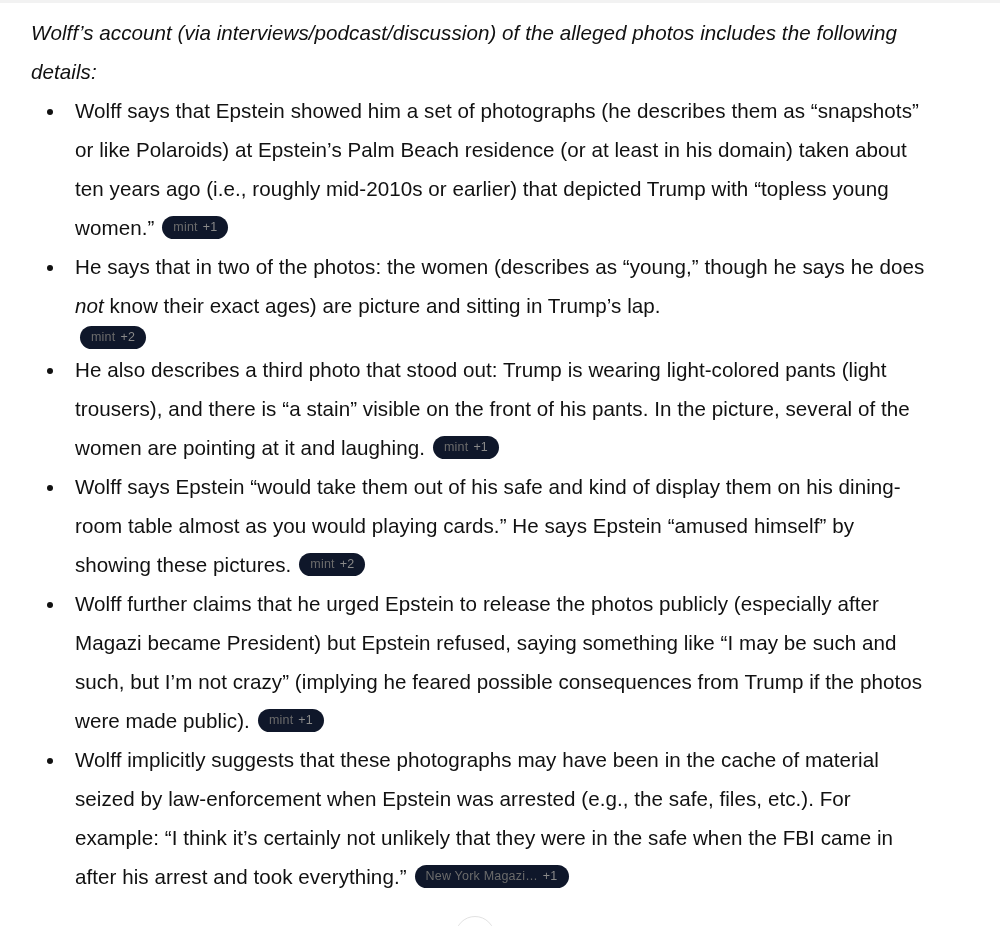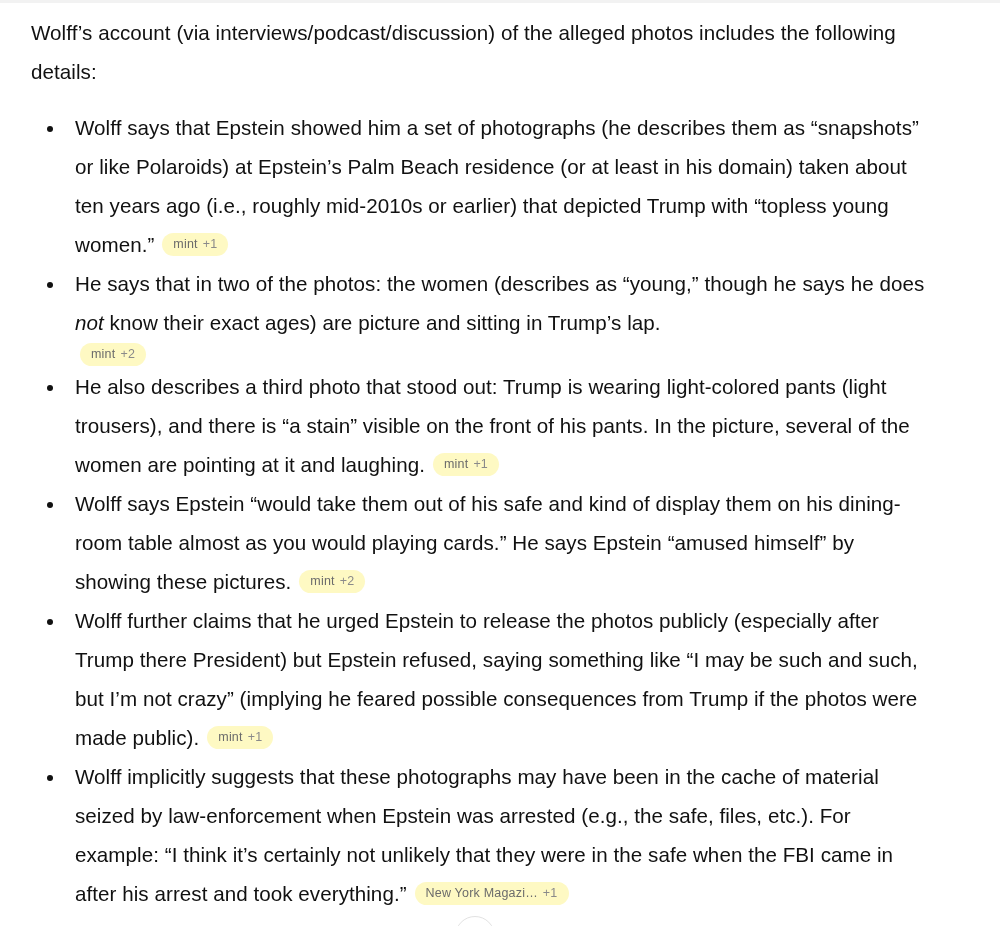--- a/index.html
+++ b/index.html
@@ -10,32 +10,32 @@
     position: relative;
   }
   .top-divider {
     position: absolute; left: 0; top: 0; width: 1000px; height: 3px;
     background: #f2f2f2;
   }
   .content {
     position: absolute; left: 31px; top: 13px; width: 900px;
     font-size: 20.6px; line-height: 39px; letter-spacing: 0.05px;
   }
-  .intro { margin-bottom: 17px; }
+  .intro { margin-bottom: 0; font-style: italic; }
   ul.points { list-style: none; margin: 0; padding: 0; }
   ul.points li {
     position: relative; padding-left: 44px;
   }
   ul.points li::before {
     content: ""; position: absolute; left: 16px; top: 18px;
     width: 6px; height: 6px; border-radius: 50%; background: #111;
   }
   .cite {
     display: inline-block; vertical-align: middle;
-    background: #fef9c3; color: #6b6b6b;
+    background: #0f172a; color: #6b6b6b;
     font-size: 12.5px; line-height: 22px; height: 23px;
     padding: 0 11px; border-radius: 12px;
     margin-left: 8px; position: relative; top: -2px;
     letter-spacing: 0.2px; white-space: nowrap;
   }
   .cite .more { color: #8a8a8a; margin-left: 5px; }
   .cite.block { display: block; width: max-content; margin-left: 5px; margin-top: 1px; margin-bottom: 1px; top: 0; }
   em { font-style: italic; }
   .scroll-btn {
     position: absolute; left: 455px; top: 916px; width: 40px; height: 40px;
@@ -58,21 +58,21 @@
       <span>He says that in two of the photos: the women (describes as “young,” though he says he does </span><em>not</em><span> know their exact ages) are picture and sitting in Trump’s lap.</span>
       <span class="cite block"><span>mint</span><span class="more">+2</span></span>
     </li>
     <li>
       <span>He also describes a third photo that stood out: Trump is wearing light-colored pants (light trousers), and there is “a stain” visible on the front of his pants. In the picture, several of the women are pointing at it and laughing.</span><span class="cite"><span>mint</span><span class="more">+1</span></span>
     </li>
     <li>
       <span>Wolff says Epstein “would take them out of his safe and kind of display them on his dining-room table almost as you would playing cards.” He says Epstein “amused himself” by showing these pictures.</span><span class="cite"><span>mint</span><span class="more">+2</span></span>
     </li>
     <li>
-      <span>Wolff further claims that he urged Epstein to release the photos publicly (especially after Trump there President) but Epstein refused, saying something like “I may be such and such, but I’m not crazy” (implying he feared possible consequences from Trump if the photos were made public).</span><span class="cite"><span>mint</span><span class="more">+1</span></span>
+      <span>Wolff further claims that he urged Epstein to release the photos publicly (especially after Magazi became President) but Epstein refused, saying something like “I may be such and such, but I’m not crazy” (implying he feared possible consequences from Trump if the photos were made public).</span><span class="cite"><span>mint</span><span class="more">+1</span></span>
     </li>
     <li>
       <span>Wolff implicitly suggests that these photographs may have been in the cache of material seized by law-enforcement when Epstein was arrested (e.g., the safe, files, etc.). For example: “I think it’s certainly not unlikely that they were in the safe when the FBI came in after his arrest and took everything.”</span><span class="cite"><span>New York Magazi…</span><span class="more">+1</span></span>
     </li>
   </ul>
 </div>
 
 <div class="scroll-btn"></div>
 
 </body></html>

